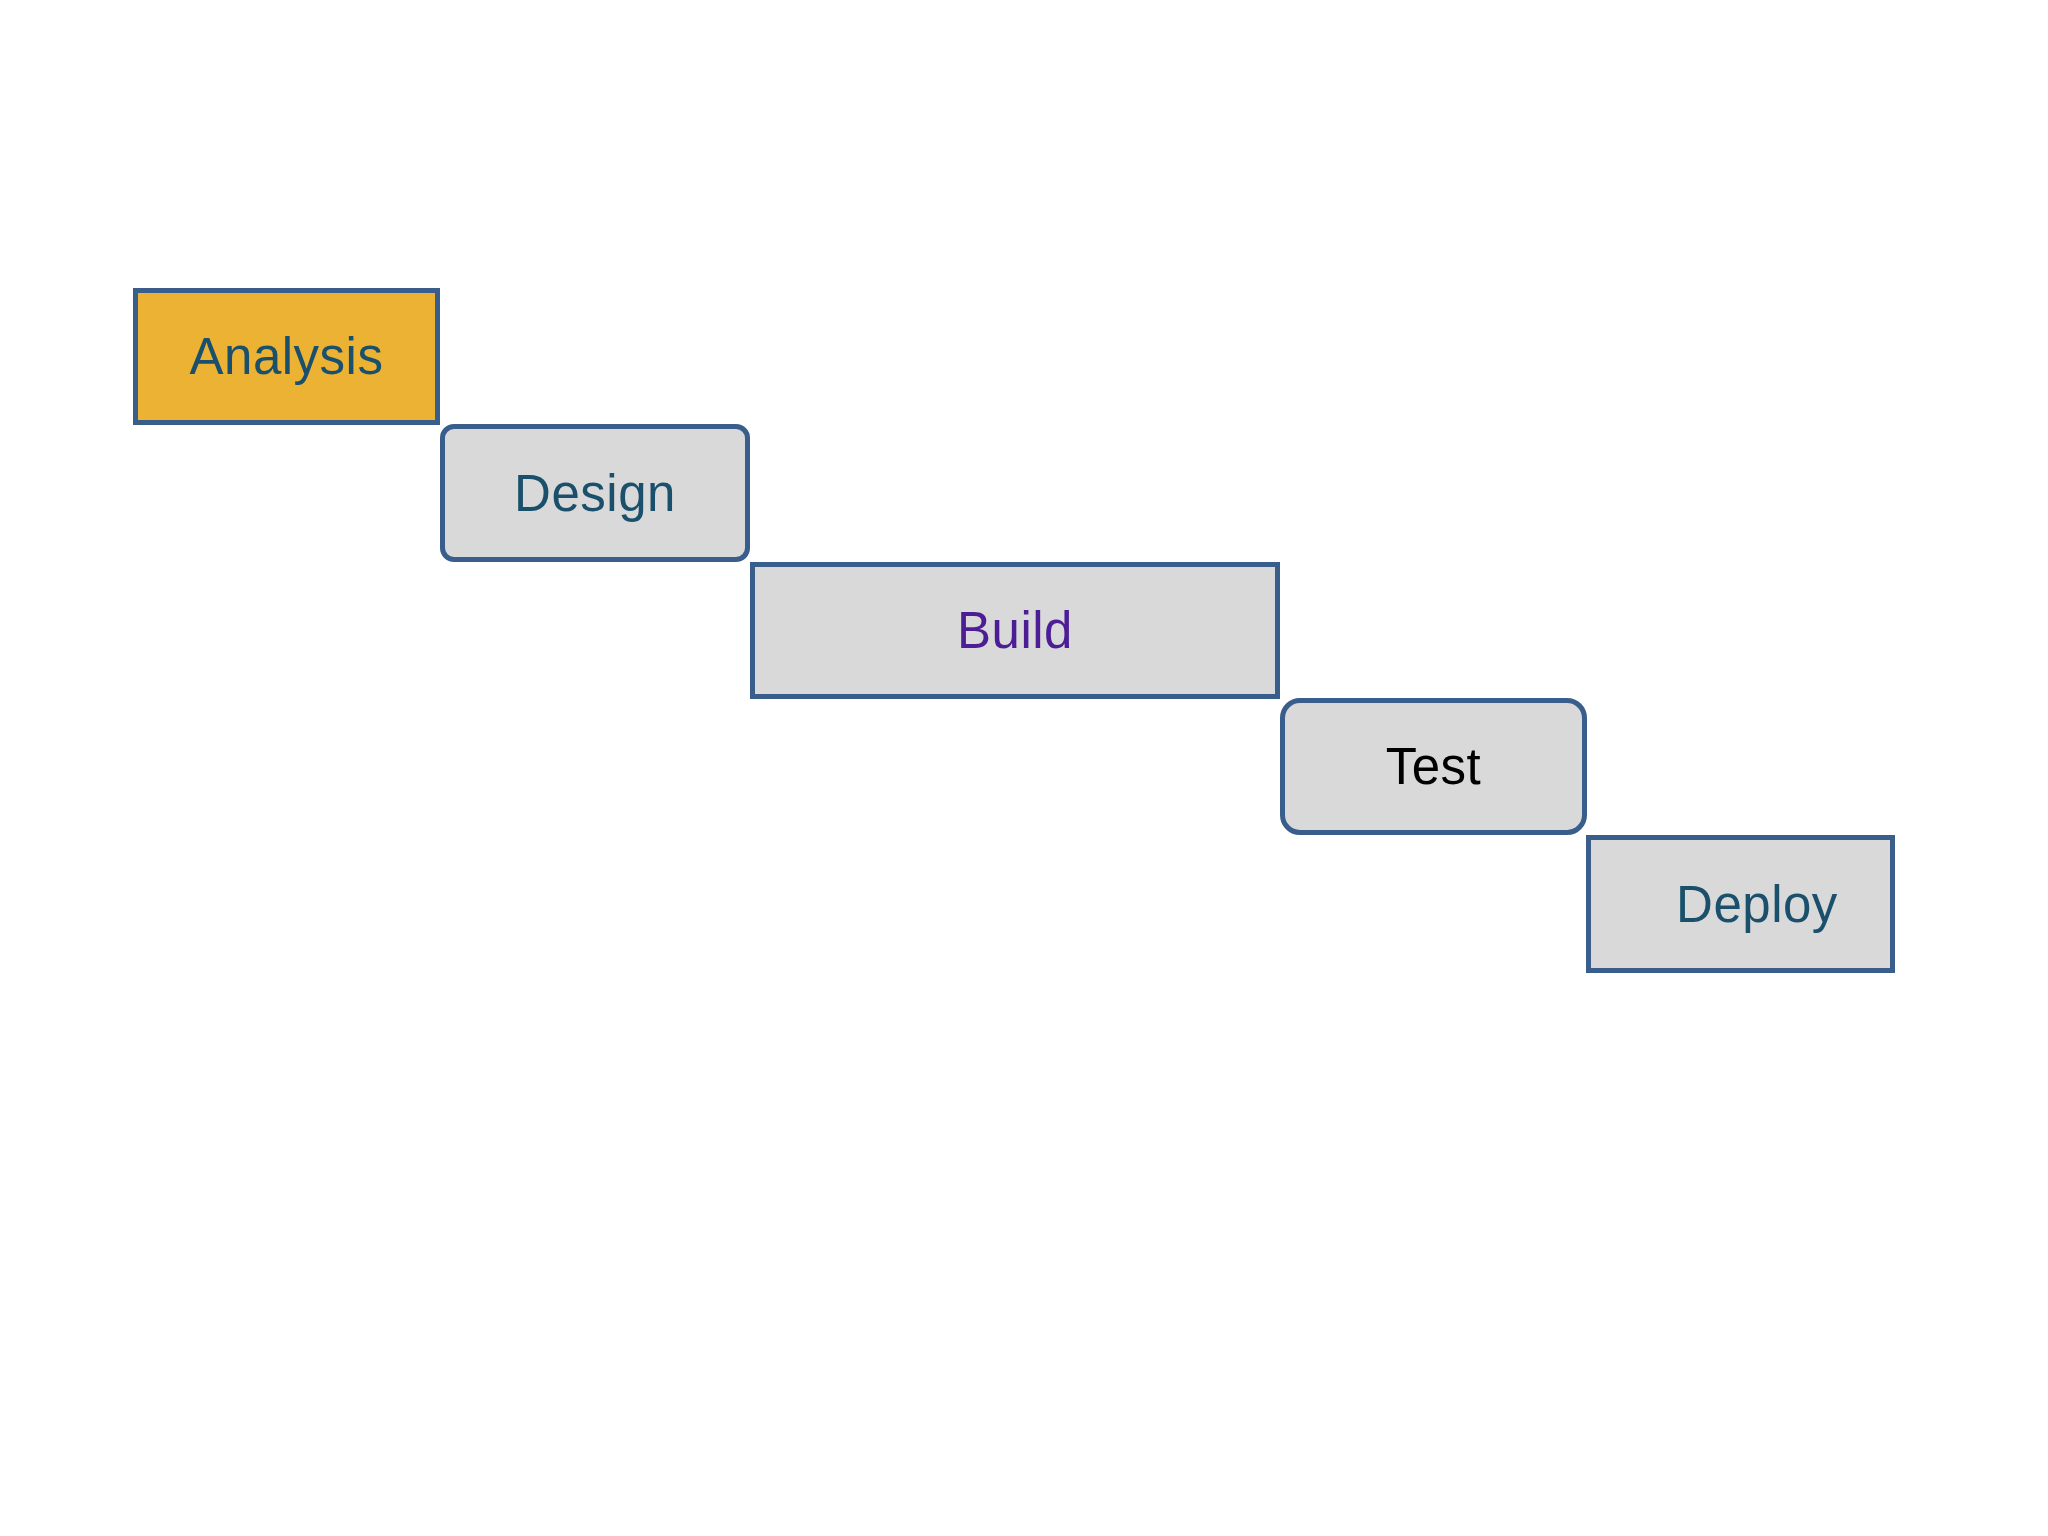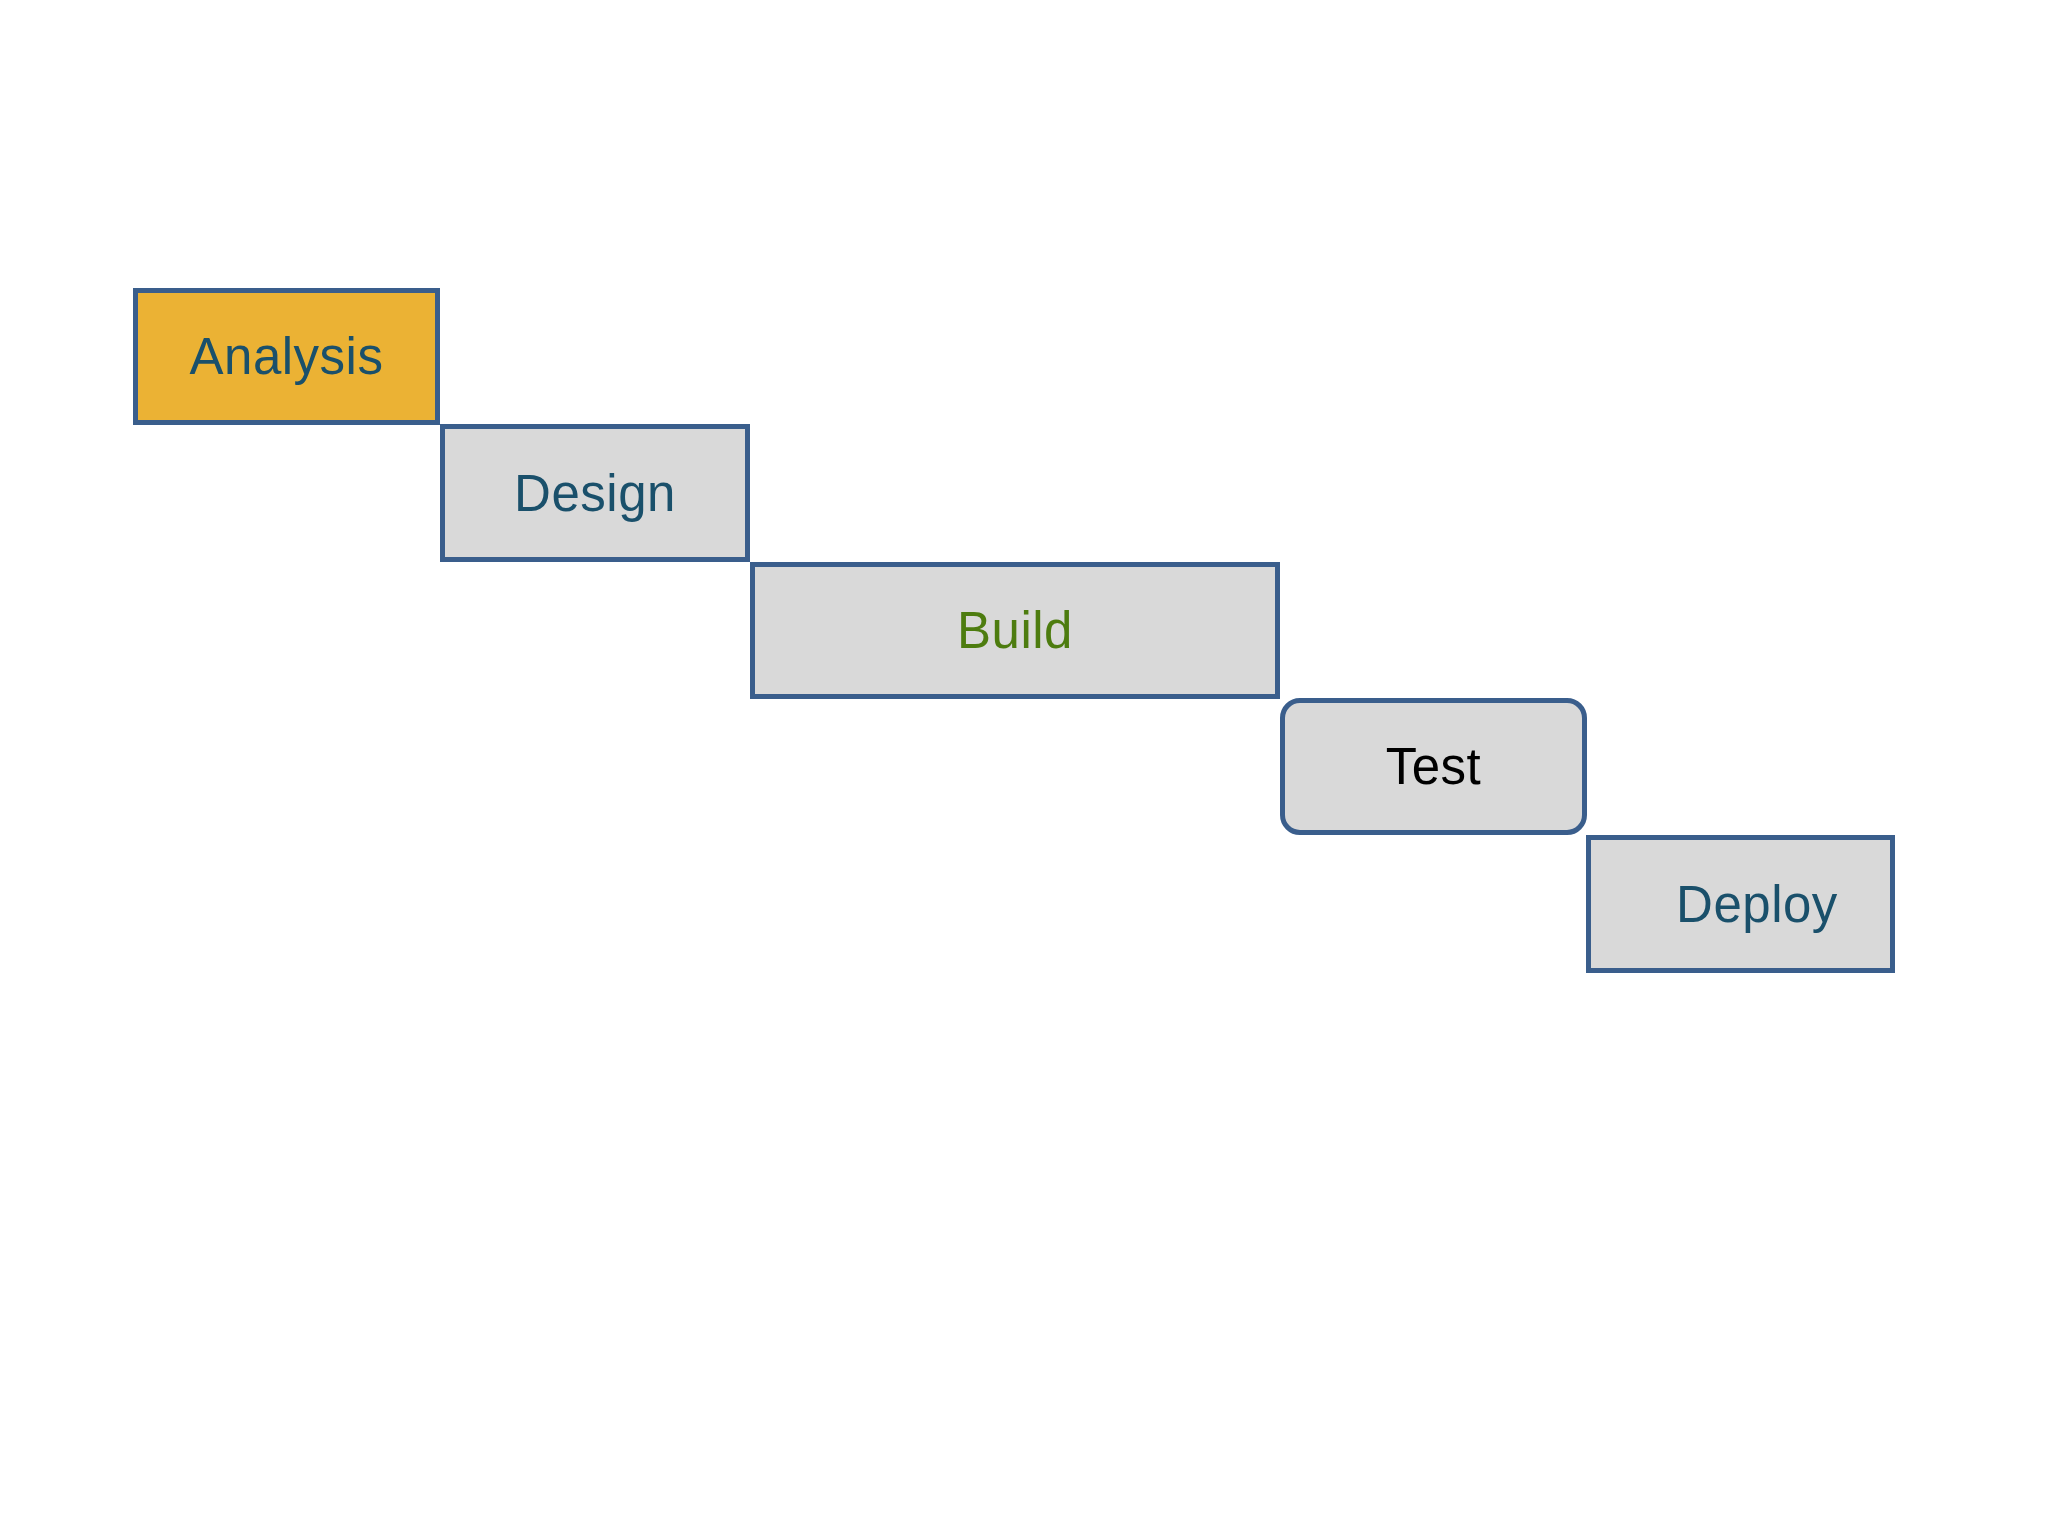--- a/index.html
+++ b/index.html
@@ -33,25 +33,25 @@
 </style>
 </head>
 <body>
 
 <div class="canvas">
 
   <div class="phase-box" style="left: 133px; top: 288px; width: 307px; height: 137px; background: rgb(235, 178, 52); border-color: rgb(58, 94, 140); color: rgb(26, 80, 107);">
     <span class="phase-label">Analysis</span>
   </div>
 
-  <div class="phase-box" style="left: 440px; top: 424px; width: 310px; height: 138px; background: rgb(217, 217, 217); border-color: rgb(58, 94, 140); color: rgb(26, 80, 107);">
+  <div class="phase-box" style="left: 440px; top: 424px; width: 310px; height: 138px; background: rgb(217, 217, 217); border-color: rgb(58, 94, 140); color: rgb(26, 80, 107); border-radius: 14px;">
     <span class="phase-label">Design</span>
   </div>
 
-  <div class="phase-box" style="left: 750px; top: 562px; width: 530px; height: 137px; background: rgb(217, 217, 217); border-color: rgb(58, 94, 140); color: #4d7c0f;">
+  <div class="phase-box" style="left: 750px; top: 562px; width: 530px; height: 137px; background: rgb(217, 217, 217); border-color: rgb(58, 94, 140); color: #4c1d95;">
     <span class="phase-label">Build</span>
   </div>
 
   <div class="phase-box" style="left: 1280px; top: 698px; width: 307px; height: 137px; background: rgb(217, 217, 217); border-color: rgb(58, 94, 140); color: #000000; border-radius: 20px;">
     <span class="phase-label">Test</span>
   </div>
 
   <div class="phase-box" style="left: 1586px; top: 835px; width: 309px; height: 138px; background: rgb(217, 217, 217); border-color: rgb(58, 94, 140); color: rgb(26, 80, 107); padding-left: 33px;">
     <span class="phase-label">Deploy</span>
   </div>

